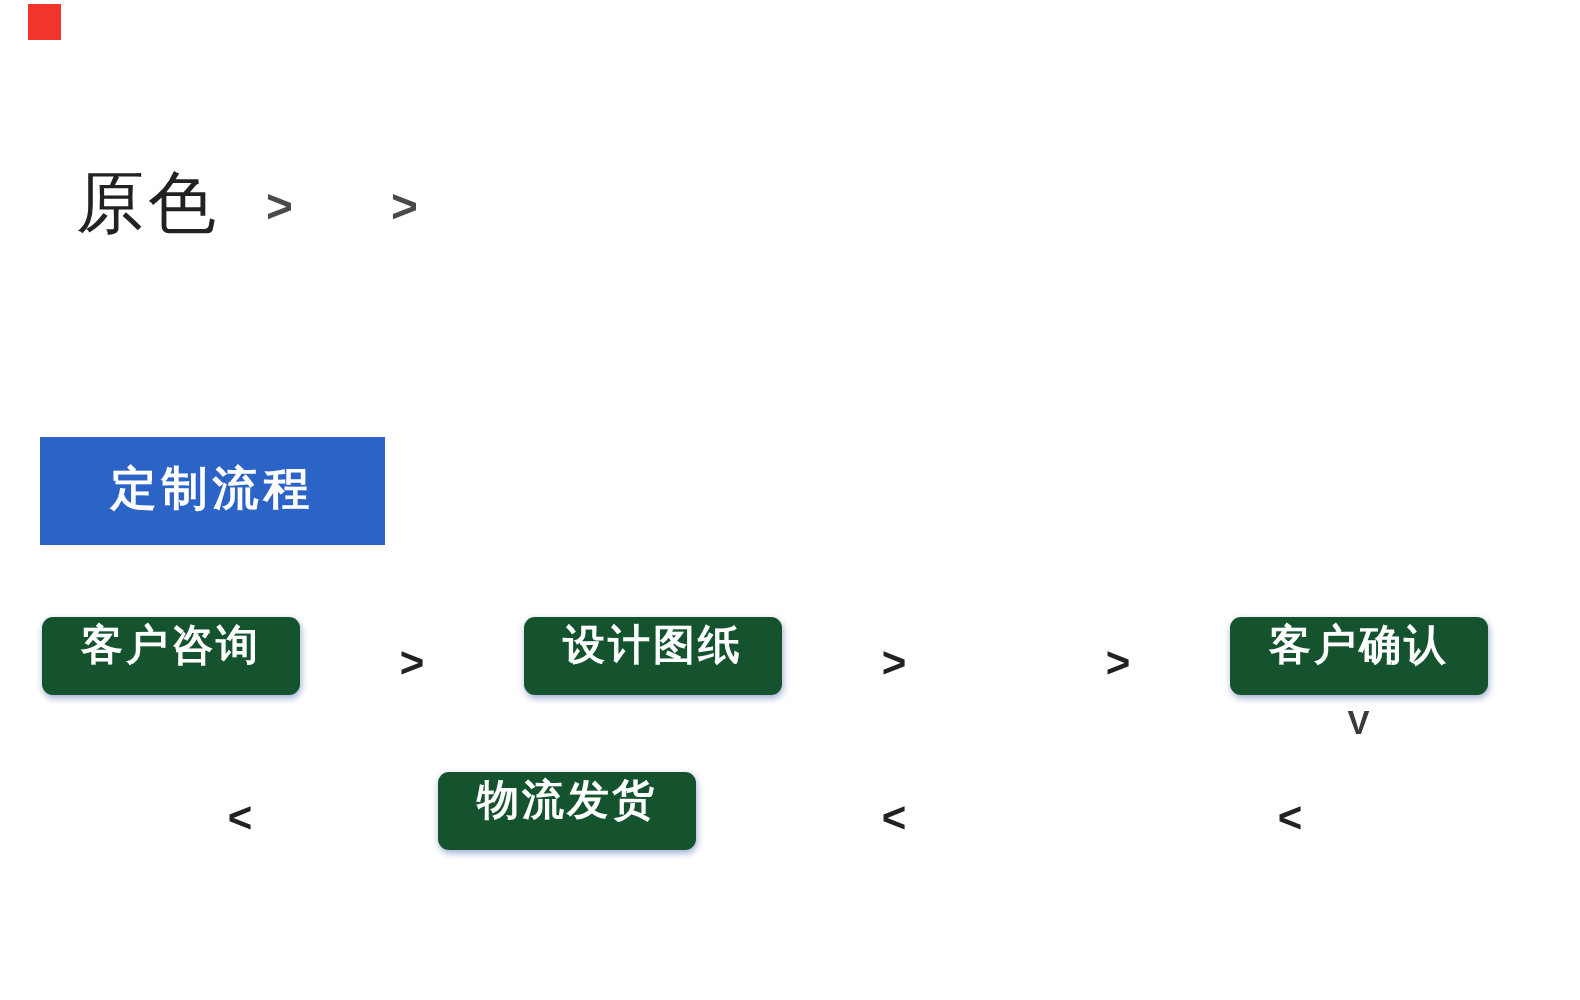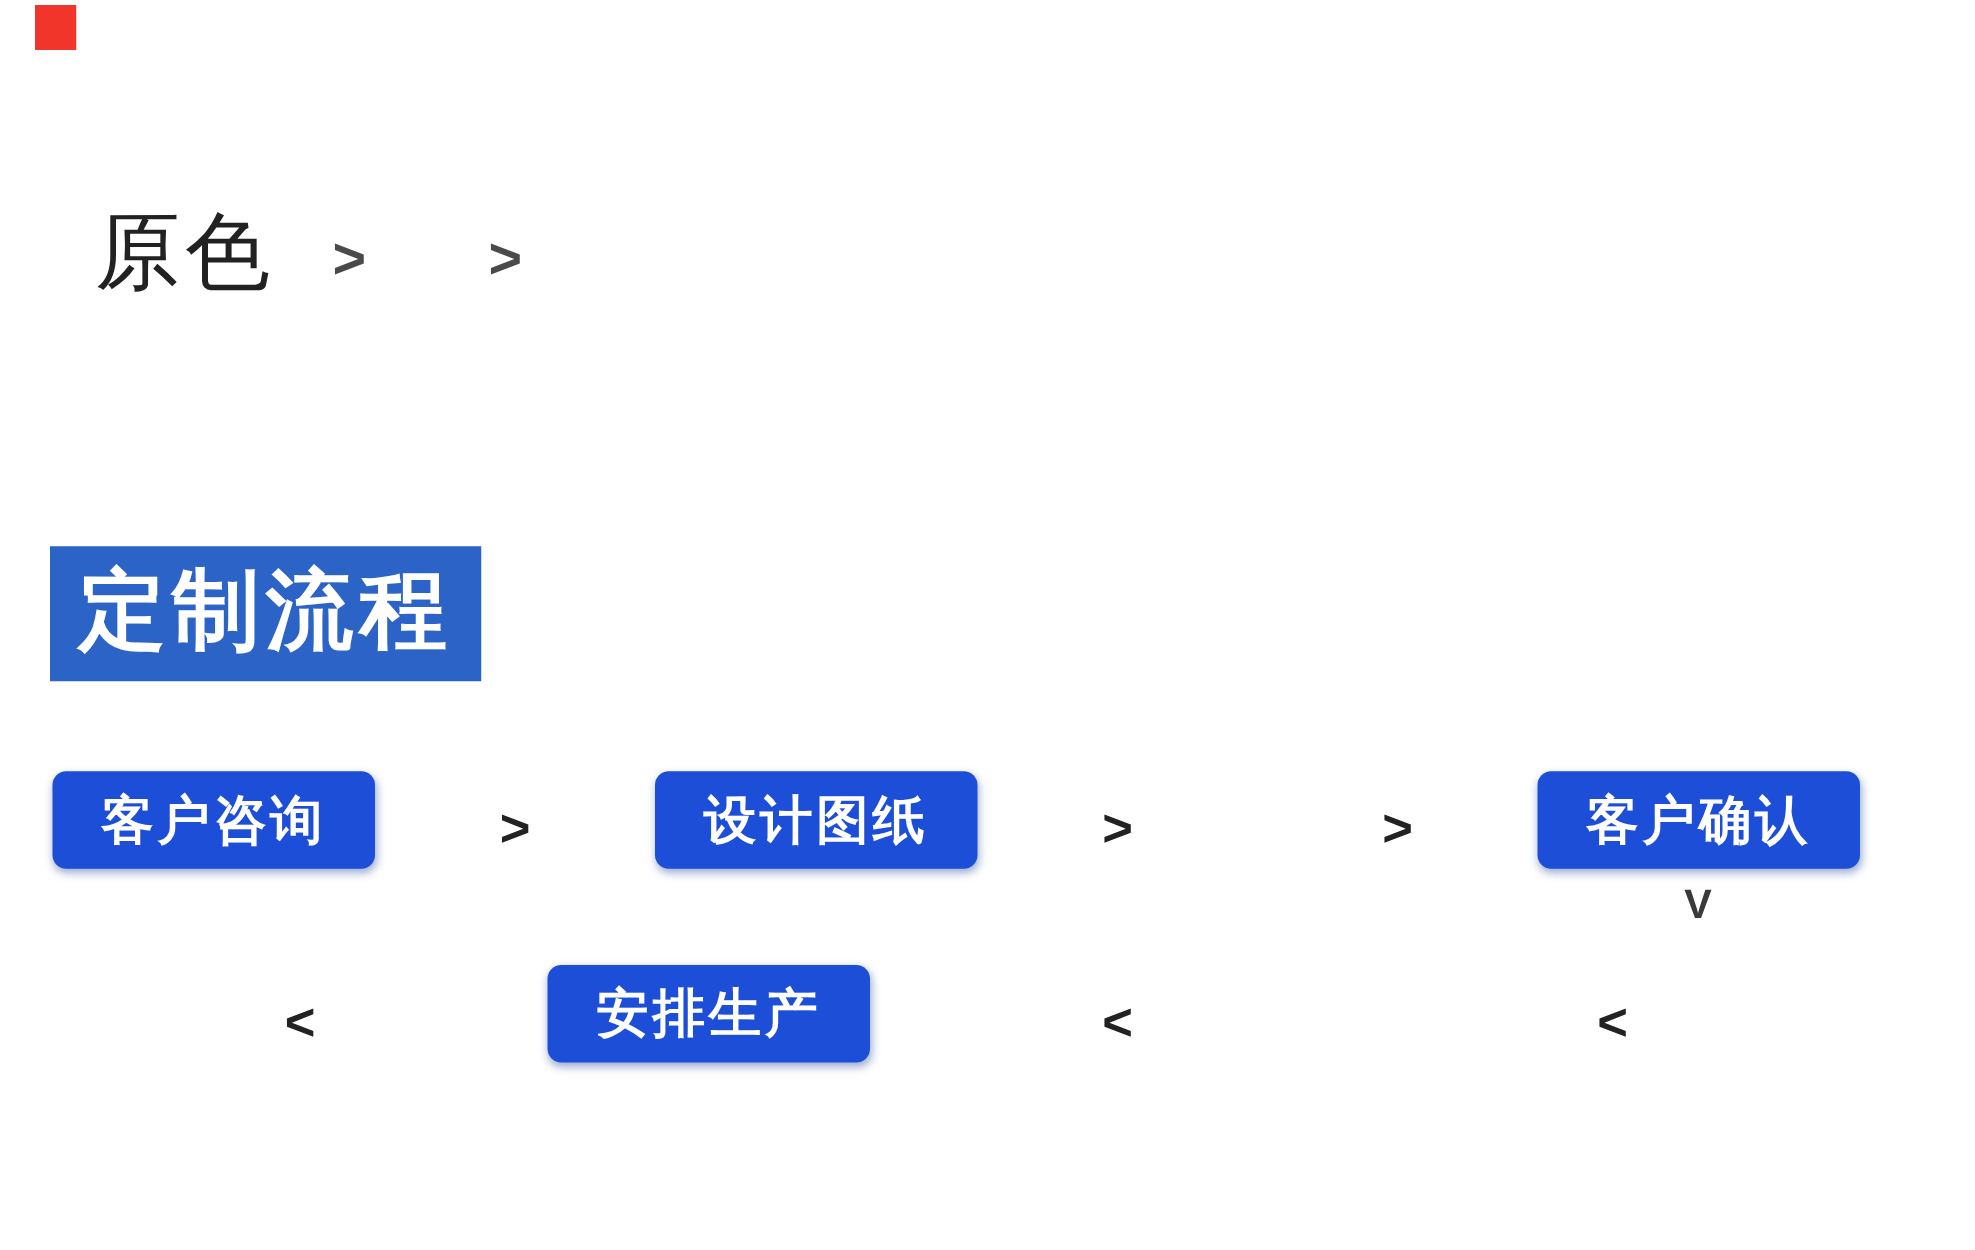--- a/index.html
+++ b/index.html
@@ -55,45 +55,44 @@
     top: 437px;
     width: 345px;
     height: 108px;
     background: #2b63c7;
     display: flex;
     align-items: center;
     justify-content: center;
   }
   .section-banner span {
     color: #ffffff;
-    font-size: 70px;
+    font-size: 46px;
     font-weight: bold;
     letter-spacing: 5px;
     padding-bottom: 4px;
   }
 
   
   .flow-row {
     position: absolute;
     left: 42px;
     width: 1446px;
     height: 78px;
     display: flex;
     justify-content: space-between;
     align-items: stretch;
   }
   .flow-row.row1 { top: 617px; }
   .flow-row.row2 { top: 772px; }
 
   .flow-box {
     flex: 0 0 258px;
-    background: #1d4ed8;
+    background: #14532d;
     border-radius: 11px;
     display: flex;
-    align-items: center;
     justify-content: center;
     box-shadow: 1px 3px 7px rgba(35, 70, 150, 0.45);
   }
   .flow-box span {
     color: #ffffff;
     font-size: 42px;
     font-weight: bold;
     letter-spacing: 3px;
   }
 
@@ -151,19 +150,19 @@
     <div class="flow-box">
       <span>客户确认</span>
     </div>
   </div>
 
   <div class="v-connector">V</div>
 
   <div class="flow-row row2">
     <div class="flow-sep">&lt;</div>
     <div class="flow-box">
-      <span>安排生产</span>
+      <span>物流发货</span>
     </div>
     <div class="flow-sep">&lt;</div>
     <div class="flow-sep">&lt;</div>
   </div>
 
 </div>
 
 </body></html>

